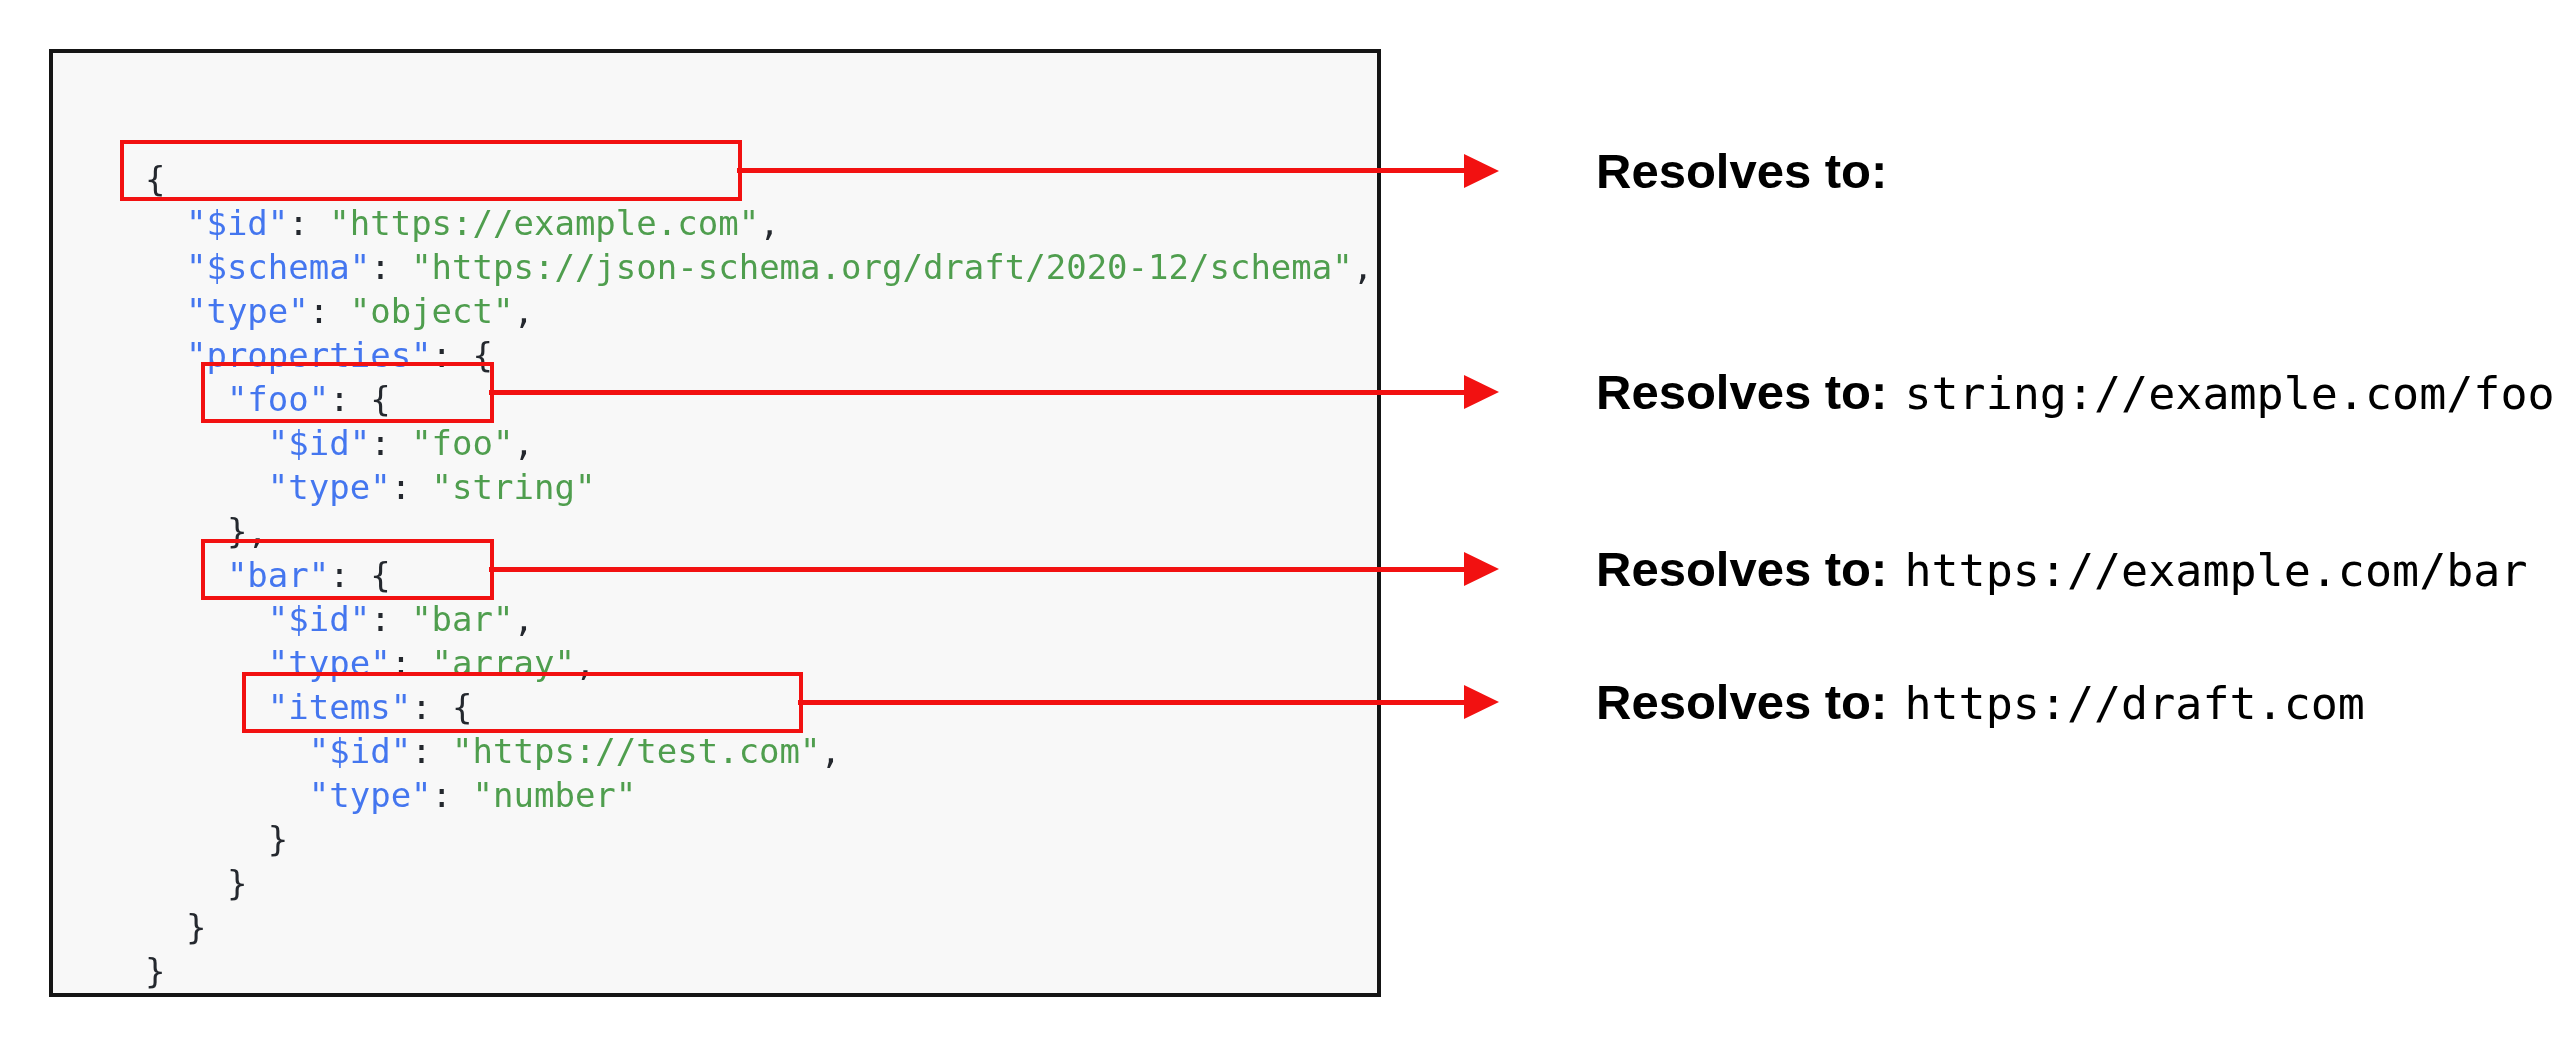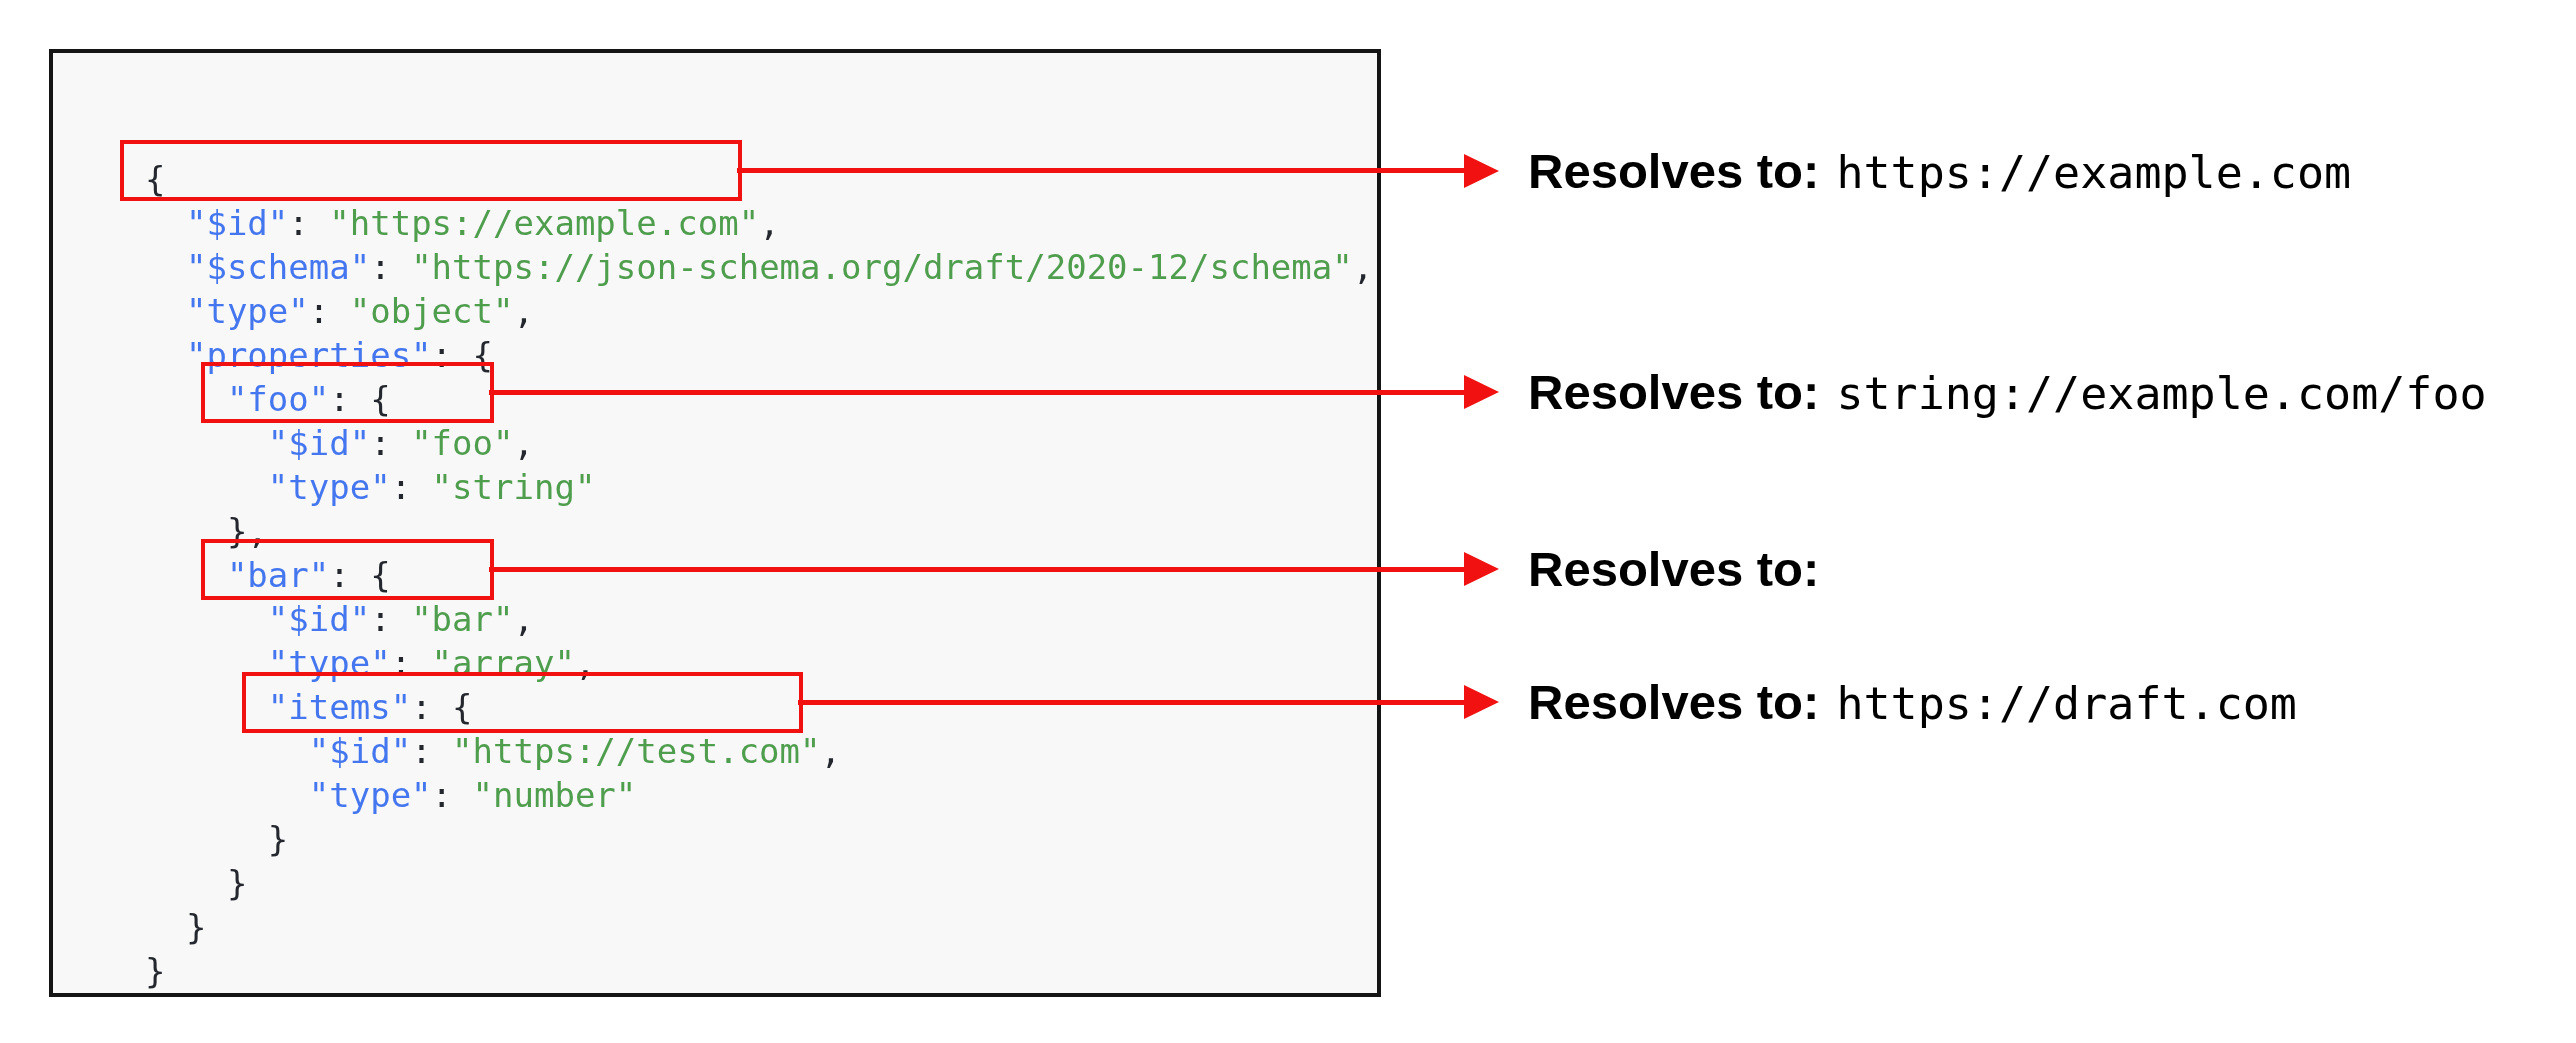--- a/index.html
+++ b/index.html
@@ -33,21 +33,21 @@
   .al4{left:798px;top:700px;width:669px;}
   .arrow-head{position:absolute;width:0;height:0;
               border-left:35px solid #f21111;
               border-top:17px solid transparent;border-bottom:17px solid transparent;}
   .ah1{left:1464px;top:154px;}
   .ah2{left:1464px;top:375px;}
   .ah3{left:1464px;top:552px;}
   .ah4{left:1464px;top:685px;}
 
   
-  .ann{position:absolute;left:1528px;transform:translateY(-50%);
+  .ann{position:absolute;left:1596px;transform:translateY(-50%);
        display:flex;align-items:baseline;gap:17px;white-space:nowrap;color:#000;}
   .ann1{top:171px;} .ann2{top:392px;} .ann3{top:569px;} .ann4{top:702px;}
   .ann .lbl{font-family:"Liberation Sans",sans-serif;font-weight:bold;font-size:49px;}
   .ann .url{font-family:"DejaVu Sans Mono",monospace;font-size:45px;}
 </style>
 </head>
 <body>
 
 <div class="page">
 
@@ -64,28 +64,28 @@
   <div class="arrow-head ah1"></div>
   <div class="arrow-line al2"></div>
   <div class="arrow-head ah2"></div>
   <div class="arrow-line al3"></div>
   <div class="arrow-head ah3"></div>
   <div class="arrow-line al4"></div>
   <div class="arrow-head ah4"></div>
 
   <div class="ann ann1">
     <span class="lbl">Resolves to:</span>
-    <span class="url">https://example.com</span>
   </div>
   <div class="ann ann2">
     <span class="lbl">Resolves to:</span>
     <span class="url">string://example.com/foo</span>
   </div>
   <div class="ann ann3">
     <span class="lbl">Resolves to:</span>
+    <span class="url">https://example.com/bar</span>
   </div>
   <div class="ann ann4">
     <span class="lbl">Resolves to:</span>
     <span class="url">https://draft.com</span>
   </div>
 
 </div>
 
 
 </body></html>

